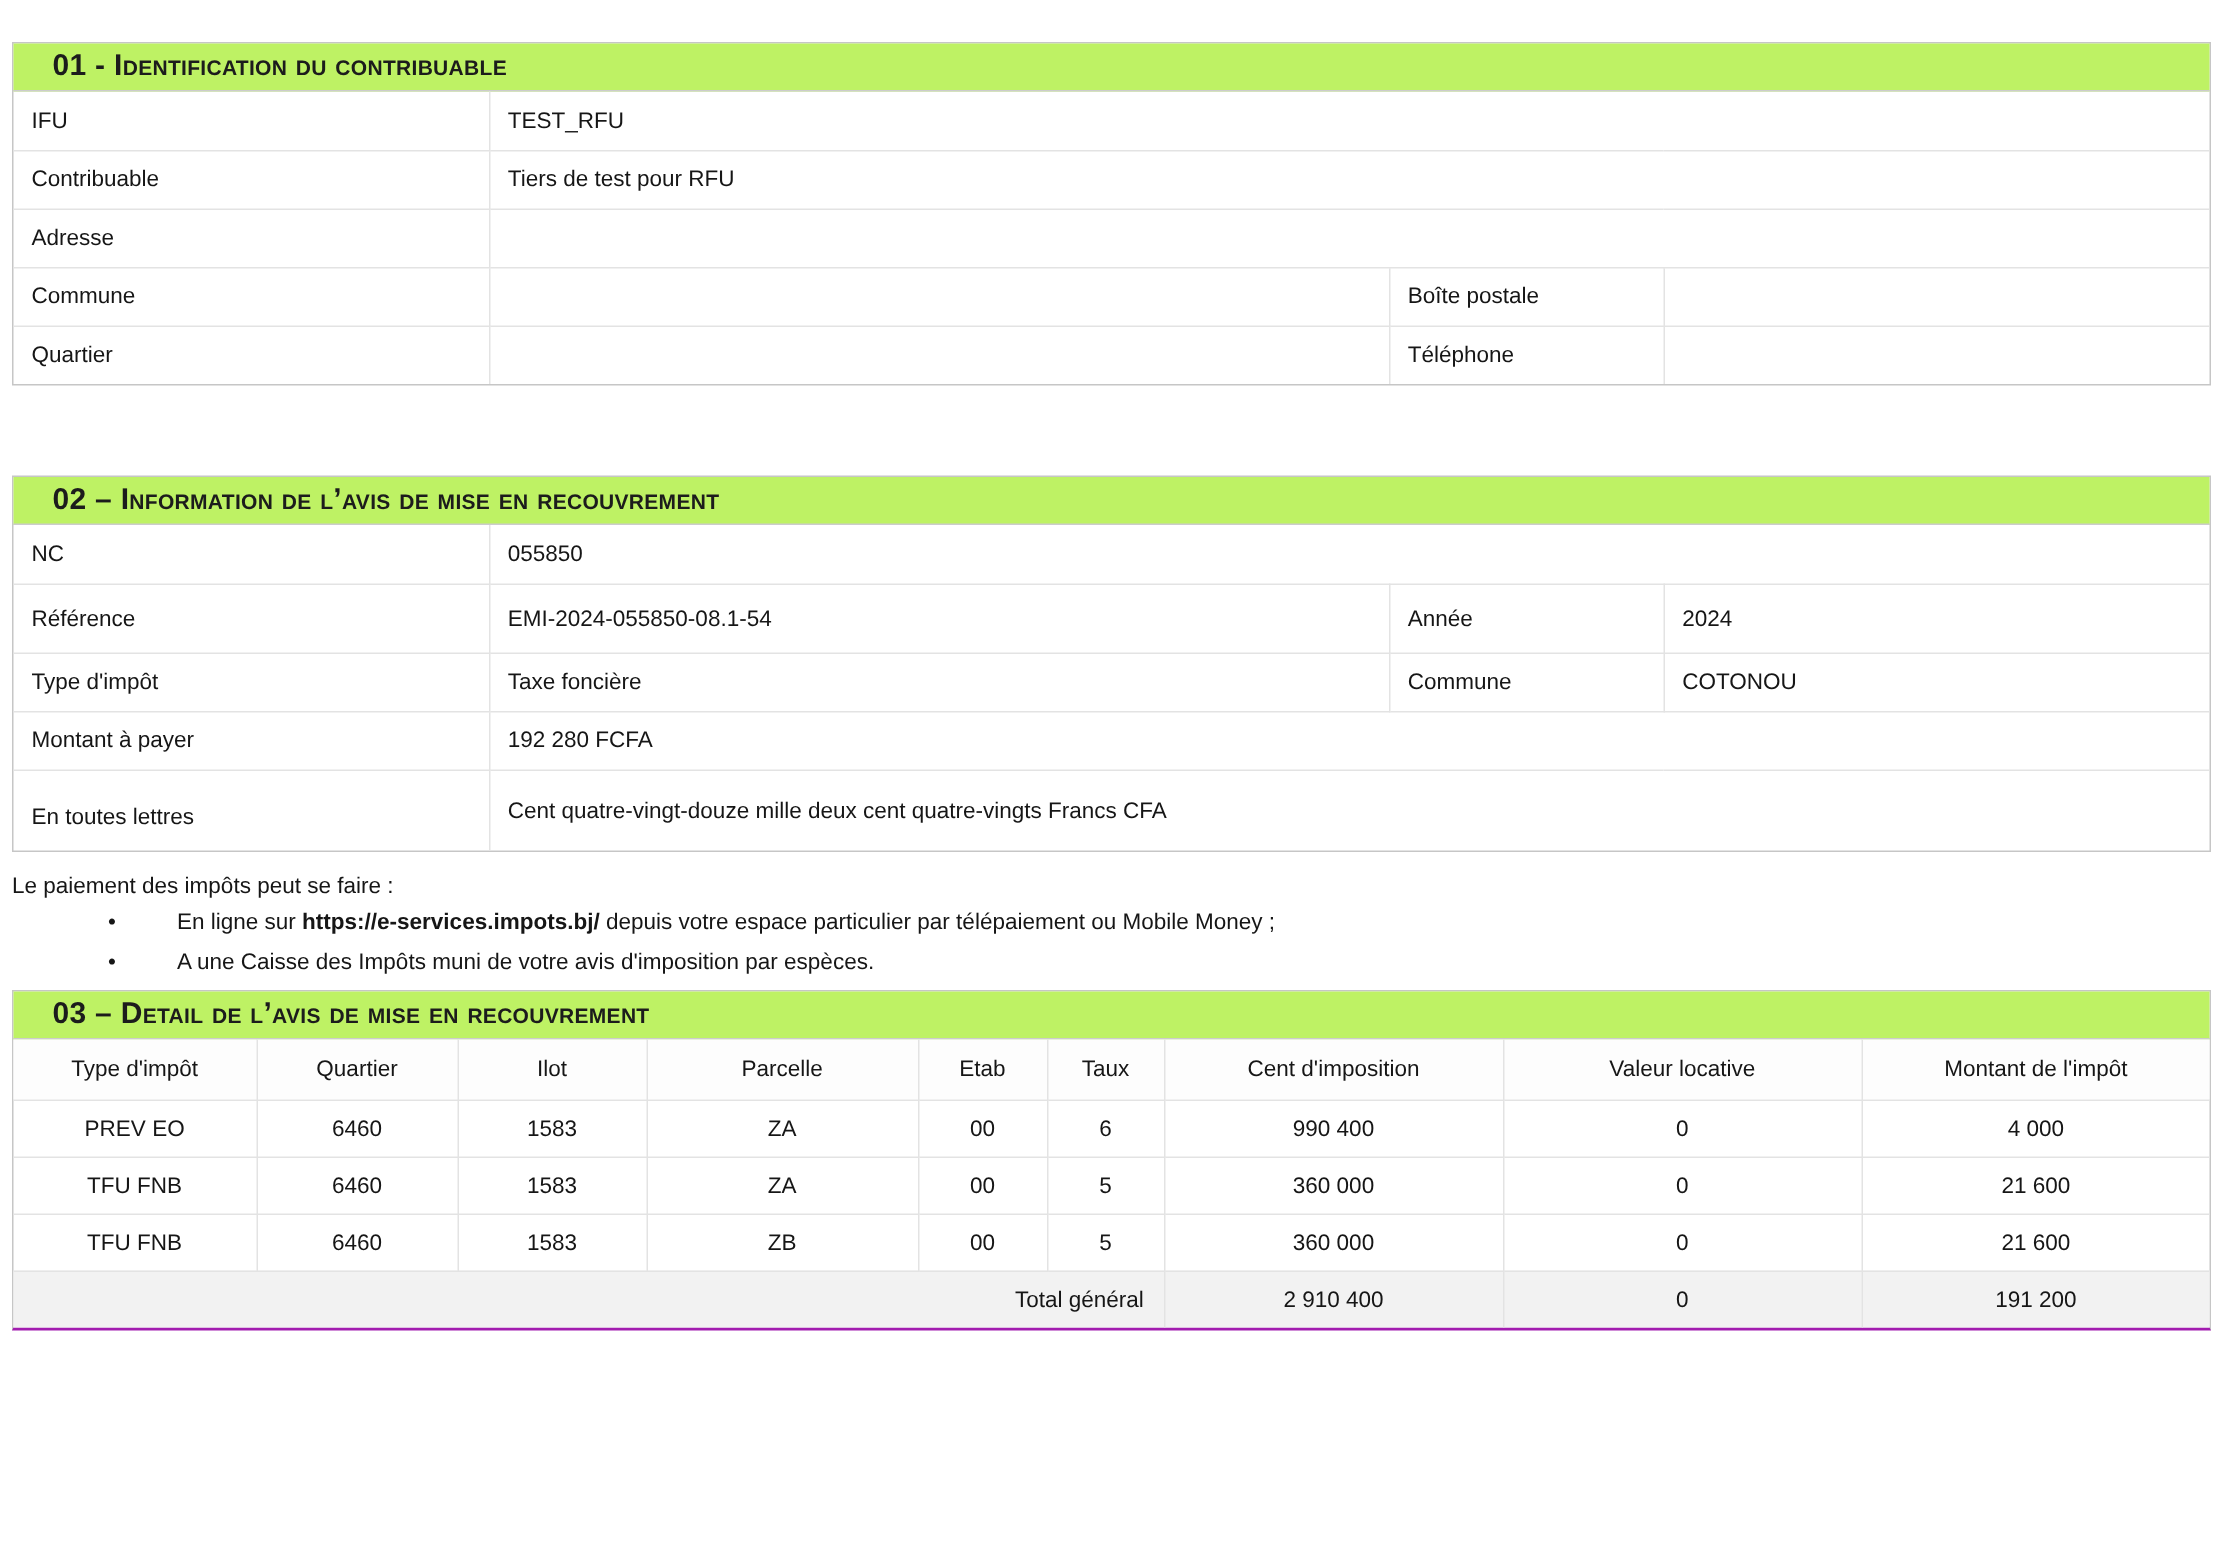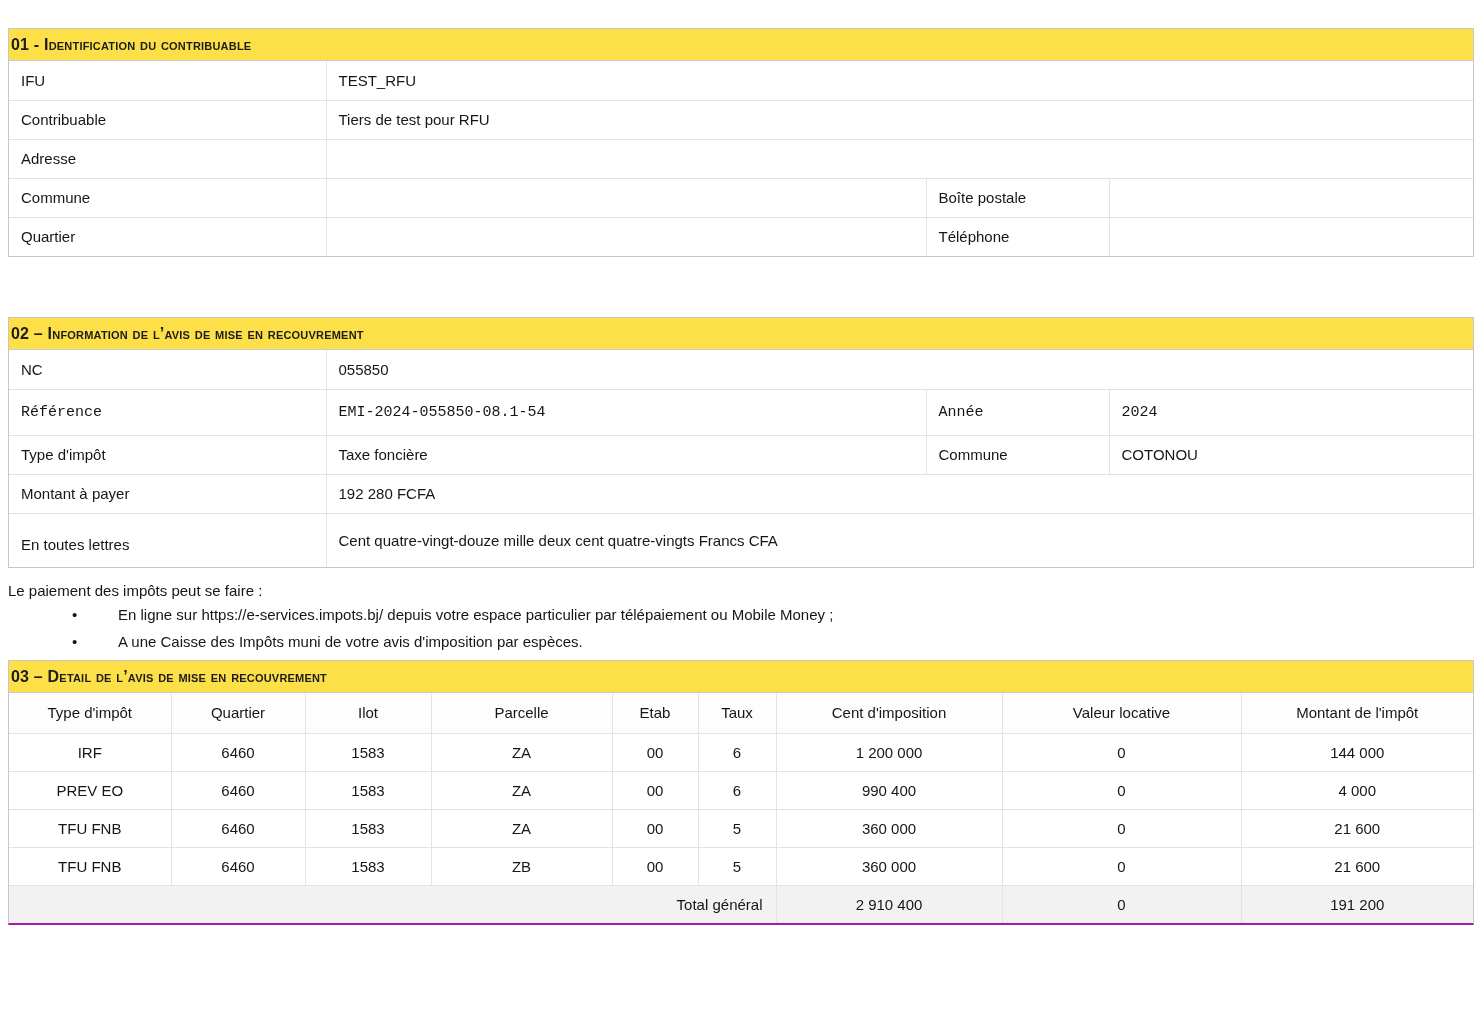--- a/index.html
+++ b/index.html
@@ -13,50 +13,50 @@
     width: 1482px;
     height: 1030px;
     background: #ffffff;
     padding: 28px 8px 0 8px;
     overflow: hidden;
   }
 
   
   .section { border: 1px solid #c6c6c6; background: #fff; }
   .section-header {
-    background: #fde047;
+    background: #bef264;
     height: 32px;
     display: flex;
     align-items: center;
-    padding-left: 2px;
+    padding-left: 26px;
     font-variant: small-caps;
     font-variant-caps: small-caps;
-    font-size: 16px;
+    font-size: 20px;
     font-weight: 600;
     letter-spacing: 0.2px;
     color: #1c1c1c;
     border-bottom: 1px solid #cccccc;
   }
 
   table { border-collapse: collapse; border-style: hidden; table-layout: fixed; width: 1464px; }
   td, th { border: 1px solid #e3e3e3; font-size: 15px; font-weight: 400; color: #161616; }
 
   
   .kv td { height: 39px; padding-left: 12px; text-align: left; vertical-align: middle; }
-  .kv tr.row-ref td { height: 46px; font-family: Liberation Mono, monospace; }
+  .kv tr.row-ref td { height: 46px; }
   .kv tr.row-lettres td { height: 54px; }
   .kv tr.row-lettres td.lbl { vertical-align: top; padding-top: 22px; }
 
   
   .paytext { margin-top: 11px; font-size: 15px; line-height: 24px; color: #161616; }
   .bullets { margin-top: 3px; }
   .bullet-line { display: flex; align-items: baseline; height: 27px; }
   .bullet-mark { width: 14px; margin-left: 64px; font-size: 15px; }
   .bullet-text { margin-left: 32px; font-size: 15px; }
-  .bold-url { font-weight: 400; }
+  .bold-url { font-weight: 700; }
   .note { margin-top: 26px; margin-bottom: 27px; font-size: 15px; line-height: 24px; }
 
   
   .detail th { height: 40px; text-align: center; vertical-align: middle; background: #fdfdfd; }
   .detail td { height: 38px; text-align: center; vertical-align: middle; }
   .detail .total-row td { background: #f2f2f2; height: 38px; }
   .detail .total-label { text-align: right; padding-right: 13px; }
   .section-detail { border-bottom: 2px solid #a21caf; }
 
   .gap-s2 { height: 60px; }
@@ -176,31 +176,20 @@
         <th>Quartier</th>
         <th>Ilot</th>
         <th>Parcelle</th>
         <th>Etab</th>
         <th>Taux</th>
         <th>Cent d'imposition</th>
         <th>Valeur locative</th>
         <th>Montant de l'impôt</th>
       </tr>
       <tr>
-        <td>IRF</td>
-        <td>6460</td>
-        <td>1583</td>
-        <td>ZA</td>
-        <td>00</td>
-        <td>6</td>
-        <td>1 200 000</td>
-        <td>0</td>
-        <td>144 000</td>
-      </tr>
-      <tr>
         <td>PREV EO</td>
         <td>6460</td>
         <td>1583</td>
         <td>ZA</td>
         <td>00</td>
         <td>6</td>
         <td>990 400</td>
         <td>0</td>
         <td>4 000</td>
       </tr>

